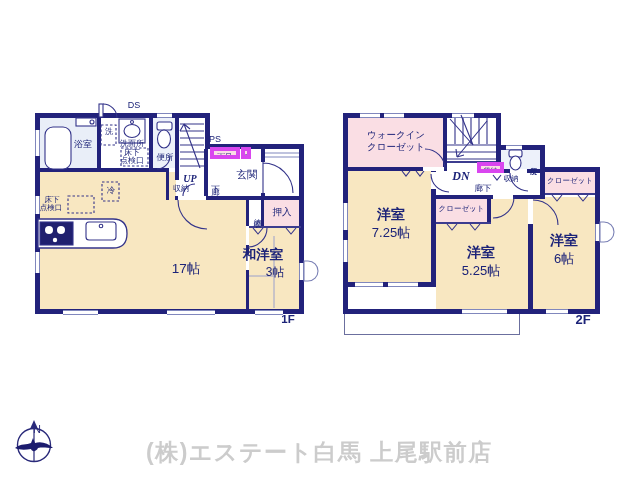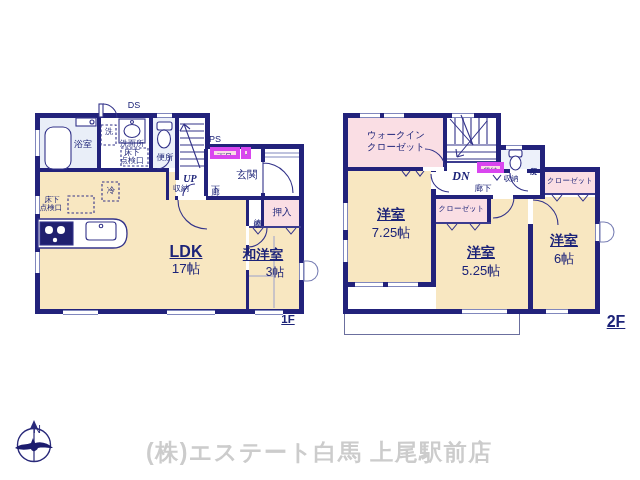--- a/index.html
+++ b/index.html
@@ -11,21 +11,21 @@
   .f-cream{background:#f8e7c1}.f-pink{background:#fadee4}.f-wet{background:#e9eef8}
   .f-wet2{background:#edf1fa}.f-white{background:#fff}
   .win-h{position:absolute;background:#fff;border-top:1px solid #8087bd;border-bottom:1px solid #8087bd;height:5px;box-sizing:border-box;}
   .win-v{position:absolute;background:#fff;border-left:1px solid #8087bd;border-right:1px solid #8087bd;width:5px;box-sizing:border-box;}
   .gap{position:absolute;background:#fff;}
   .pbox{position:absolute;background:#fadee4;border:4px solid #d946ef;box-sizing:border-box;
         text-align:center;color:#1c2378;overflow:hidden;}
   .lbl{position:absolute;color:#1c2378;text-align:center;white-space:nowrap;line-height:1.1;}
   .vert{writing-mode:vertical-rl;text-orientation:upright;letter-spacing:-1px;}
   .ital{font-family:"Liberation Serif",serif;font-style:italic;font-weight:700;}
-  .bold{font-weight:700;text-decoration:underline;}
+  .bold{font-weight:700;}
   svg{position:absolute;left:0;top:0;}
   .balcony{position:absolute;border:1.3px solid #6b6f9e;background:#fff;}
   .company{position:absolute;color:#cccccc;letter-spacing:1.5px;font-size:23px;font-weight:700;}
 </style>
 </head>
 <body>
 
 <div id="canvas">
 
   <div class="balcony" style="left:344px;top:284px;width:174px;height:49px;"></div>
@@ -204,21 +204,20 @@
   <div class="lbl" style="left:119px;top:149px;width:26px;font-size:8px;">床下</div>
   <div class="lbl" style="left:114px;top:157px;width:36px;font-size:8px;">点検口</div>
   <div class="lbl" style="left:152px;top:153px;width:26px;font-size:8.5px;">便所</div>
   <div class="lbl ital" style="left:179px;top:173px;width:22px;font-size:10px;">UP</div>
   <div class="lbl" style="left:167px;top:185px;width:28px;font-size:8px;">収納</div>
   <div class="lbl vert" style="left:209px;top:166px;width:11px;height:28px;font-size:8.5px;">廊下</div>
   <div class="lbl" style="left:229px;top:169px;width:36px;font-size:10.5px;">玄関</div>
   <div class="lbl" style="left:104px;top:186px;width:14px;font-size:8.5px;">冷</div>
   <div class="lbl" style="left:40px;top:196px;width:24px;font-size:7.5px;">床下</div>
   <div class="lbl" style="left:36px;top:204px;width:30px;font-size:7.5px;">点検口</div>
-  <div class="lbl bold" style="left:150px;top:243px;width:72px;font-size:16px;">LDK</div>
   <div class="lbl" style="left:150px;top:262px;width:72px;font-size:13.5px;">17帖</div>
   <div class="lbl vert" style="left:250px;top:201px;width:11px;height:26px;font-size:7.5px;">収納</div>
   <div class="lbl" style="left:266px;top:207px;width:32px;font-size:9.5px;">押入</div>
   <div class="lbl bold" style="left:235px;top:248px;width:56px;font-size:13.5px;">和洋室</div>
   <div class="lbl" style="left:247px;top:266px;width:56px;font-size:12px;">3帖</div>
   <div class="lbl bold" style="left:278px;top:313px;width:20px;font-size:11.5px;">1F</div>
 
   <div class="lbl" style="left:352px;top:131px;width:88px;font-size:9.5px;font-family:Liberation Mono, monospace;">ウォークイン</div>
   <div class="lbl" style="left:352px;top:142px;width:88px;font-size:9.5px;">クローゼット</div>
   <div class="lbl ital" style="left:449px;top:170px;width:24px;font-size:12px;">DN</div>
@@ -226,21 +225,21 @@
   <div class="lbl vert" style="left:527px;top:150px;width:10px;height:24px;font-size:7.5px;">便所</div>
   <div class="lbl" style="left:468px;top:184px;width:30px;font-size:8.5px;">廊下</div>
   <div class="lbl" style="left:546px;top:177px;width:48px;font-size:7.5px;">クローゼット</div>
   <div class="lbl" style="left:438px;top:205px;width:47px;font-size:7.5px;">クローゼット</div>
   <div class="lbl bold" style="left:358px;top:207px;width:66px;font-size:14px;">洋室</div>
   <div class="lbl" style="left:358px;top:226px;width:66px;font-size:13px;">7.25帖</div>
   <div class="lbl bold" style="left:446px;top:245px;width:70px;font-size:14px;">洋室</div>
   <div class="lbl" style="left:446px;top:264px;width:70px;font-size:13px;">5.25帖</div>
   <div class="lbl bold" style="left:534px;top:233px;width:60px;font-size:14px;">洋室</div>
   <div class="lbl" style="left:534px;top:252px;width:60px;font-size:13px;">6帖</div>
-  <div class="lbl bold" style="left:605px;top:313px;width:22px;font-size:16px;">2F</div>
+  <div class="lbl bold" style="left:572px;top:313px;width:22px;font-size:13px;">2F</div>
 
   <svg width="48" height="56" viewBox="0 0 48 56" style="left:10px;top:416px;">
     <circle cx="24" cy="29" r="16.5" stroke="#2a2a7a" stroke-width="1.4" fill="none"></circle>
     <line x1="24" y1="46" x2="24" y2="8" stroke="#2a2a7a" stroke-width="1.2"></line>
     <path d="M24,4 L20,13 L28,13 Z" fill="#2a2a7a"></path>
     <text x="27" y="17" text-anchor="middle" font-size="11" fill="#2a2a7a" font-family="Liberation Sans, sans-serif">N</text>
     <path d="M5,32 C11,27 17,29 21,27 L23,22 L25,27 C31,25 38,27 43,32 C37,32 33,31 28,32 C26,36 22,36 21,33 C15,34 9,34 5,32 Z" fill="#1c1c6e"></path>
   </svg>
   <div class="company" style="left:146px;top:437px;width:400px;">(株)エステート白馬 上尾駅前店</div>
 

